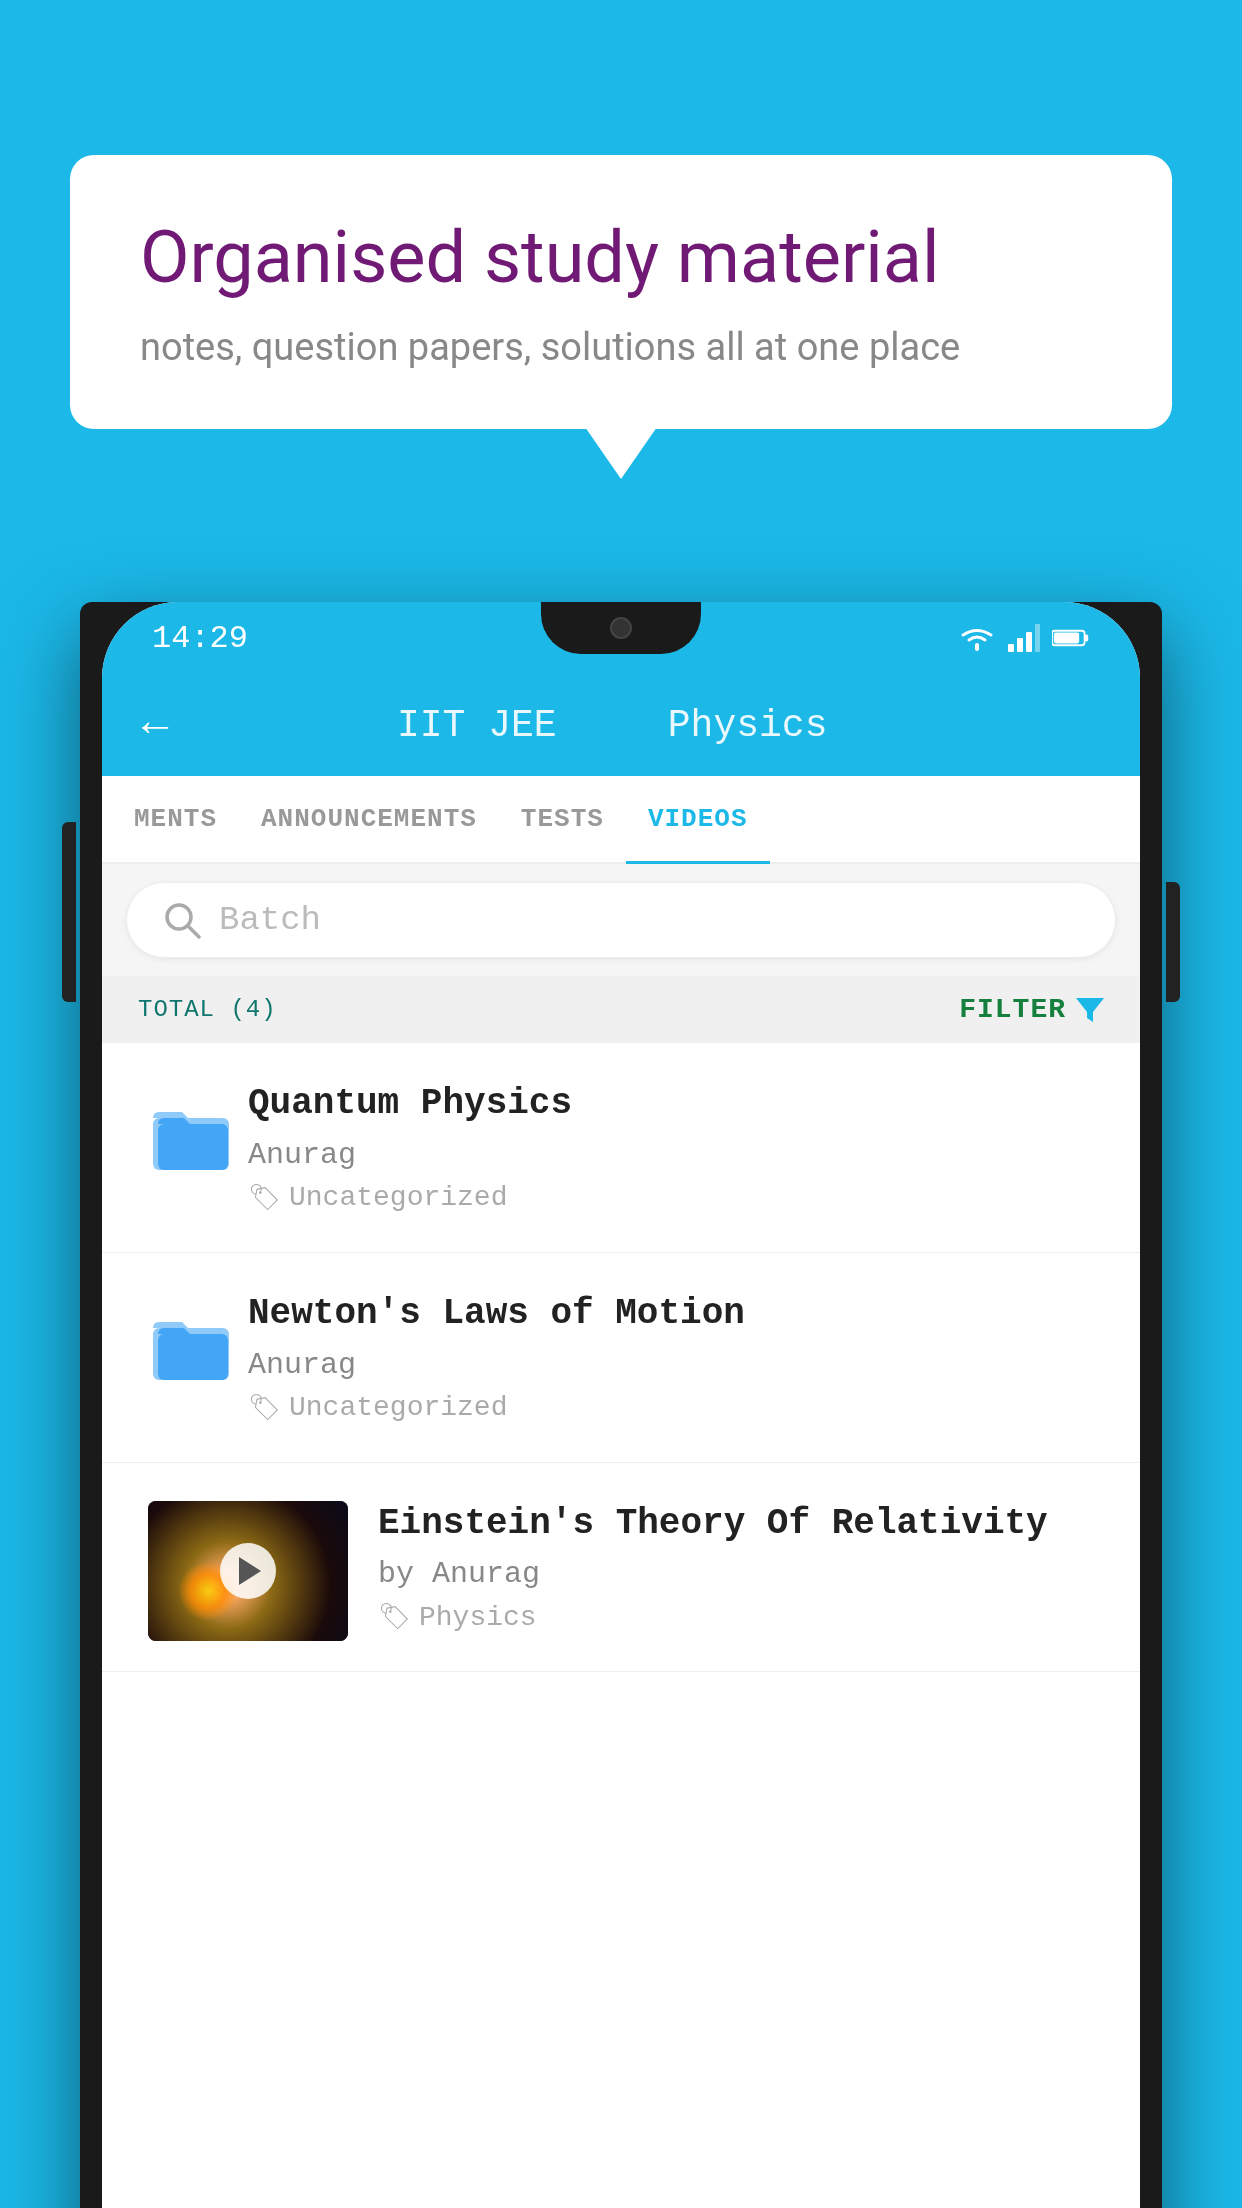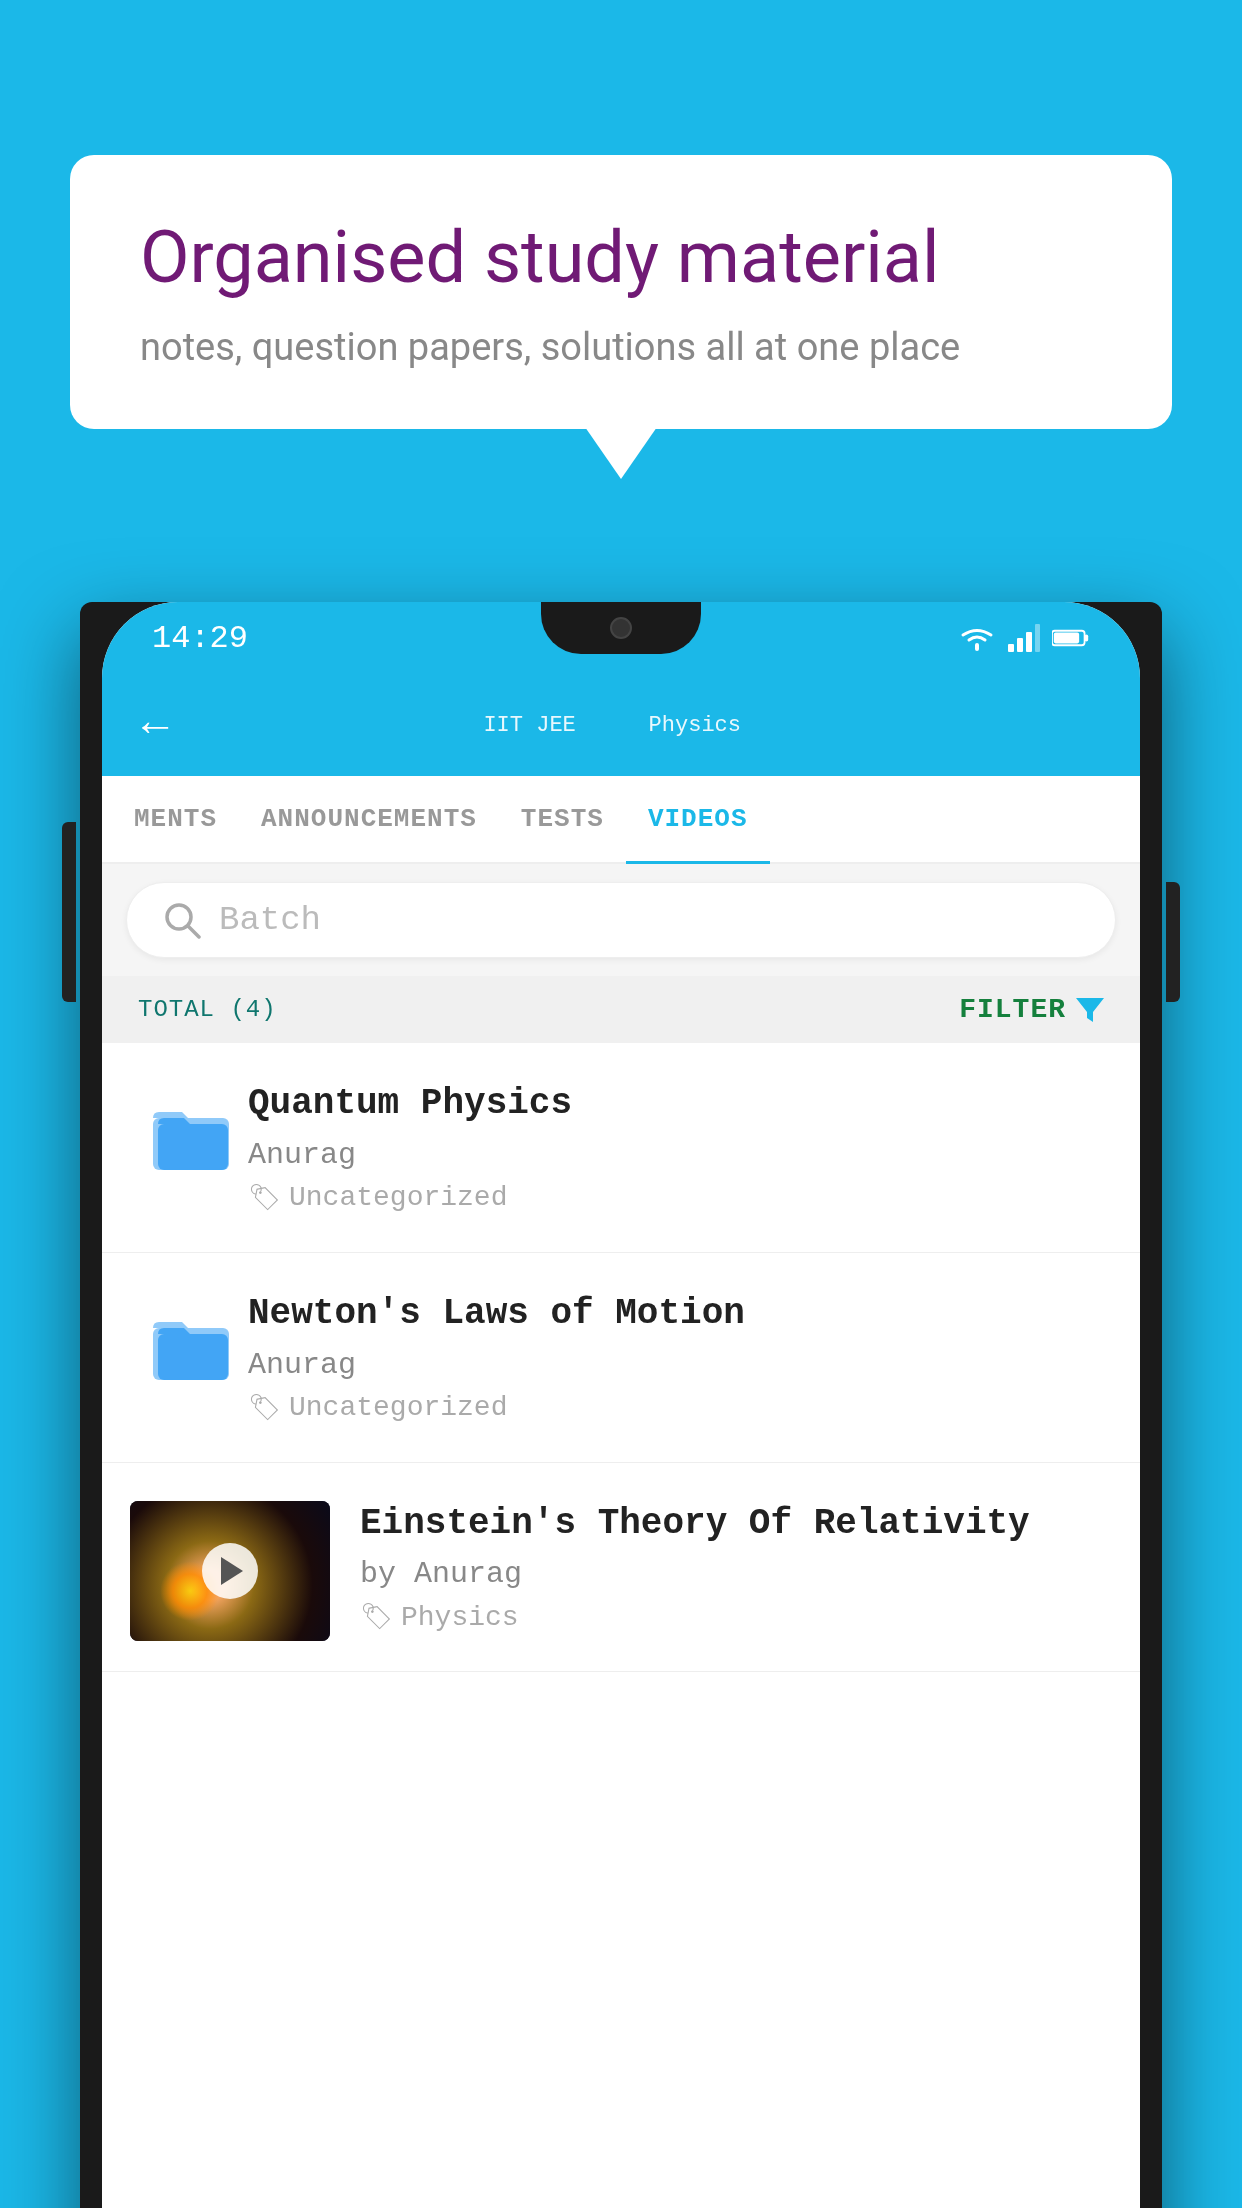--- a/index.html
+++ b/index.html
@@ -190,21 +190,21 @@
     }
 
     .header-title {
       color: white;
       font-size: 44px;
       font-weight: 700;
     }
 
     .header-subtitle {
       color: rgba(255,255,255,0.9);
-      font-size: 22px;
+      font-size: 38px;
       margin-top: 4px;
     }
 
     .header-subtitle span {
       margin: 0 10px;
     }
 
     
     .tabs-bar {
       background: white;
@@ -400,21 +400,21 @@
     .play-triangle {
       width: 0;
       height: 0;
       border-top: 14px solid transparent;
       border-bottom: 14px solid transparent;
       border-left: 22px solid #555;
       margin-left: 4px;
     }
 
     .video-item-einstein {
-      padding: 38px 28px 30px;
+      padding: 38px 46px 30px;
       display: flex;
       align-items: flex-start;
     }
   </style>
 </head>
 <body>
 
 <div class="speech-bubble-container">
   <div class="speech-bubble">
     <div class="bubble-title">Organised study material</div>

